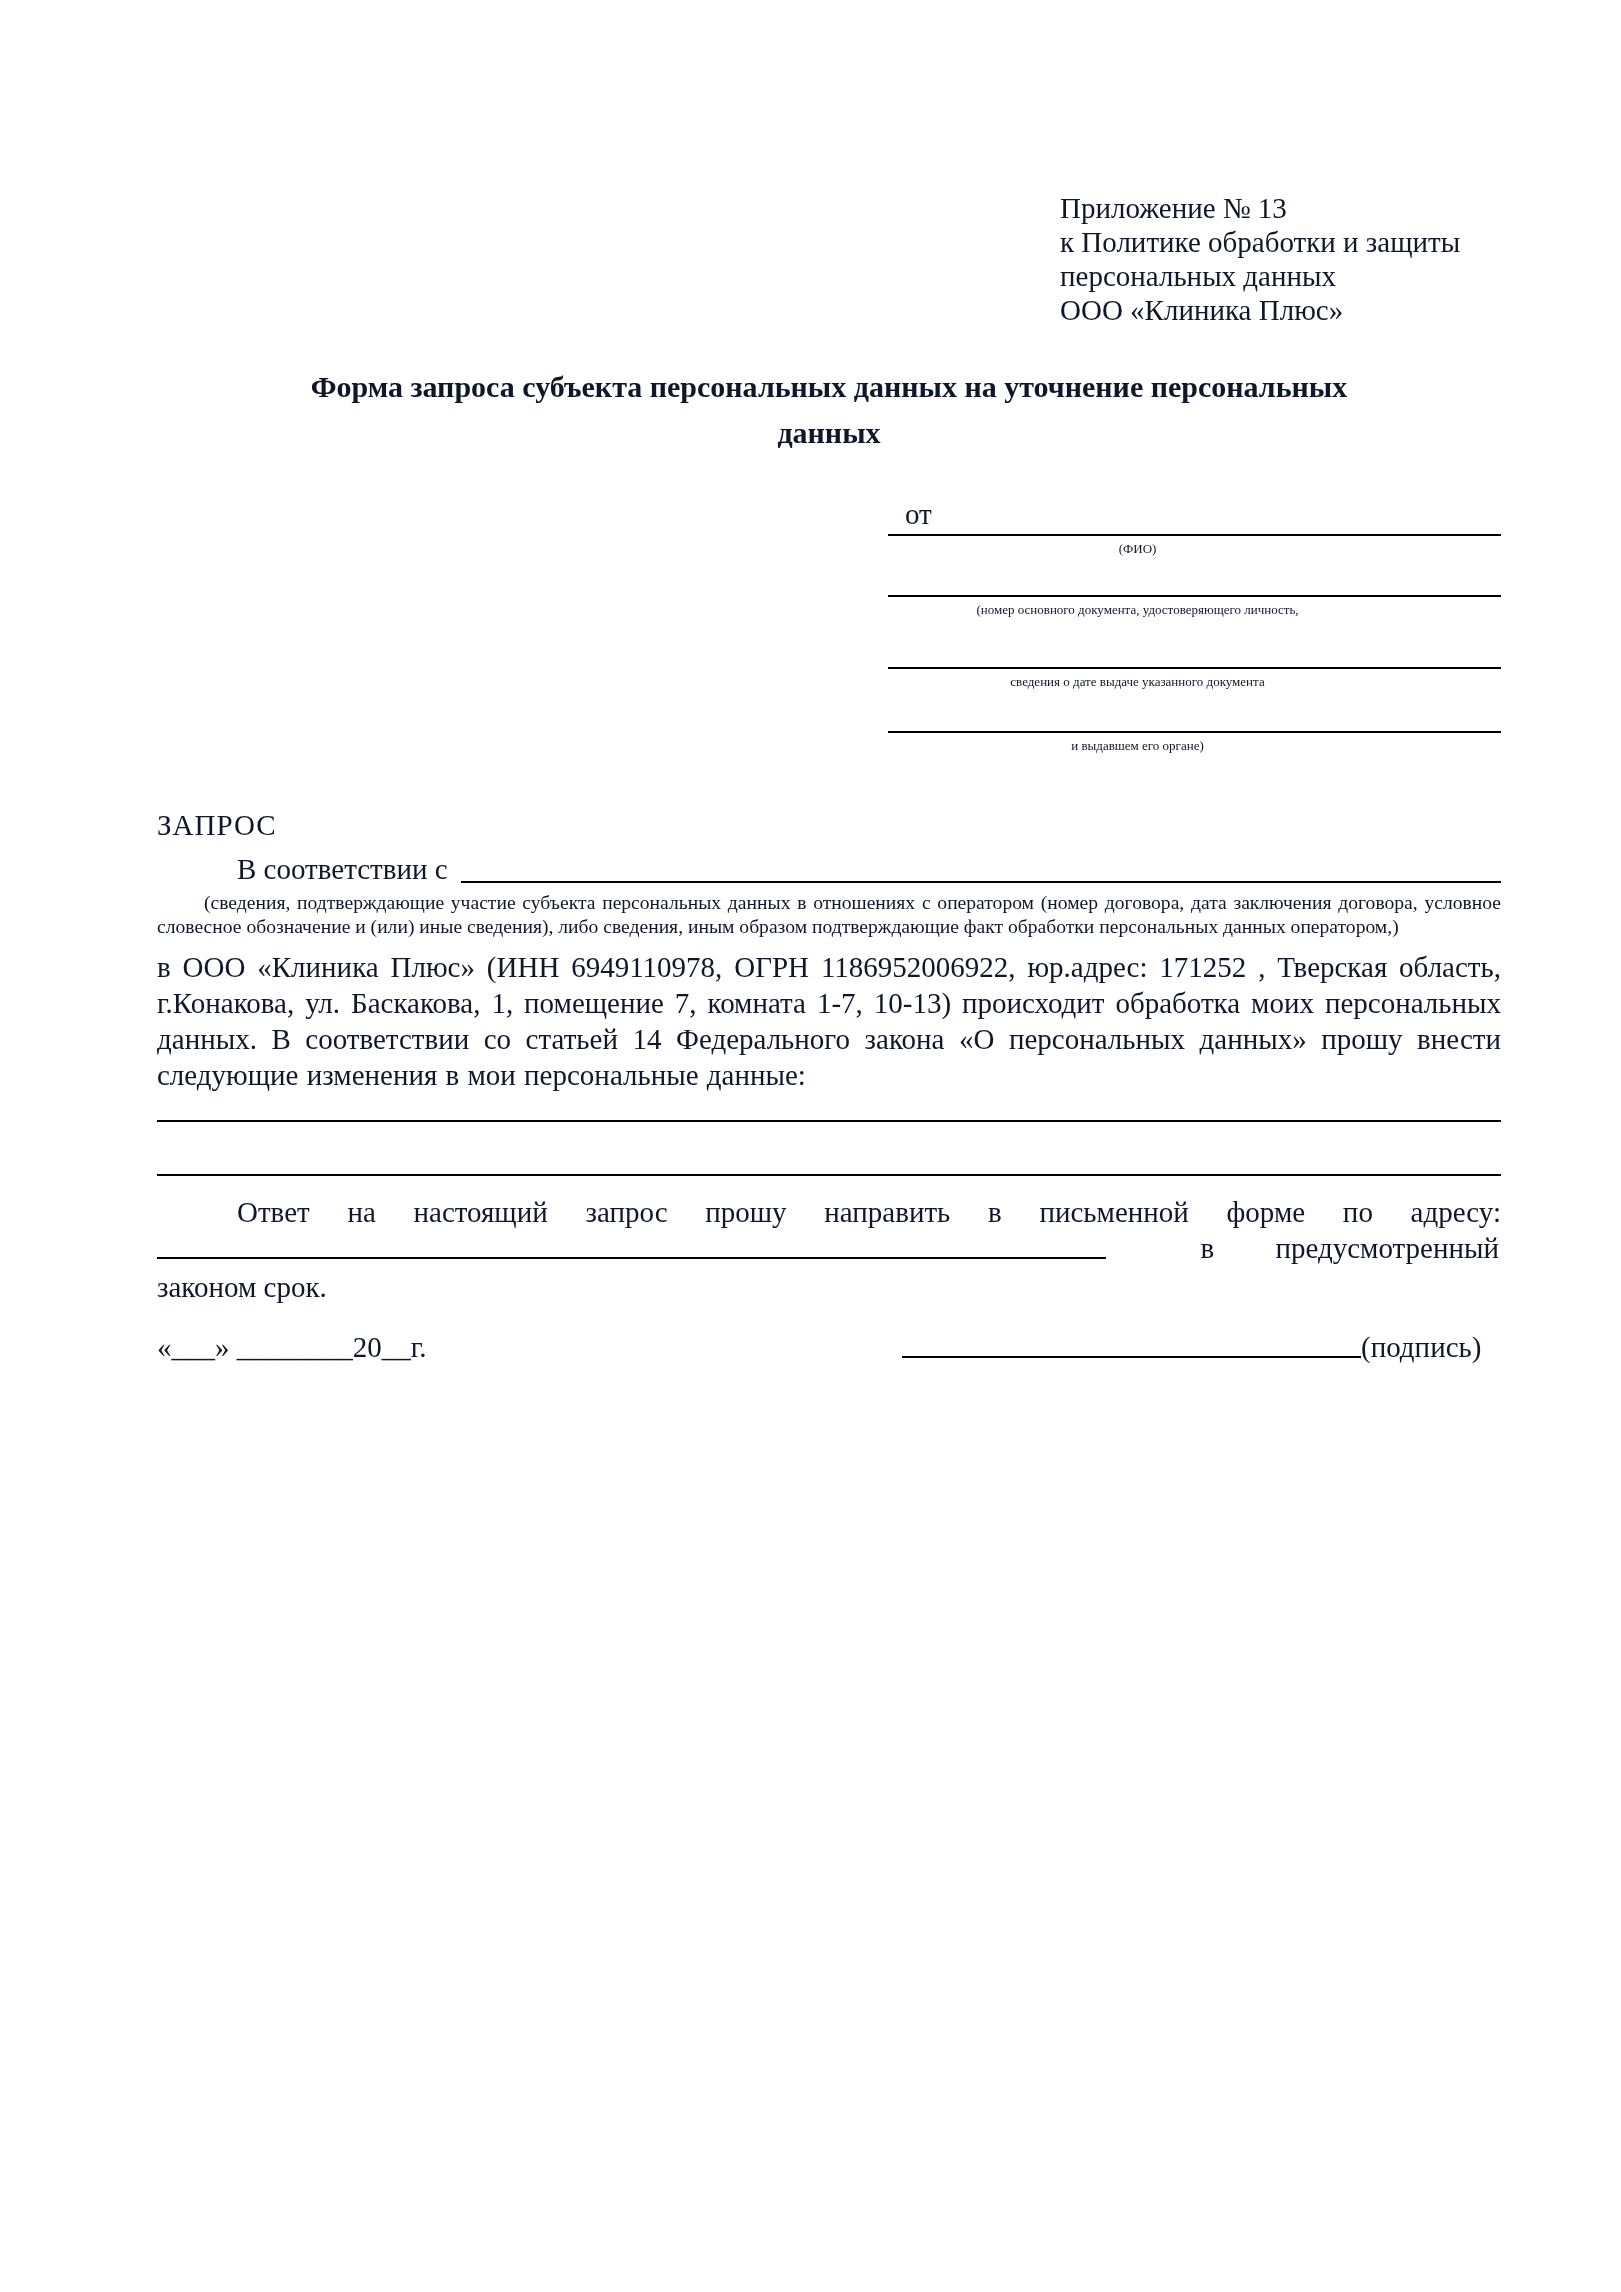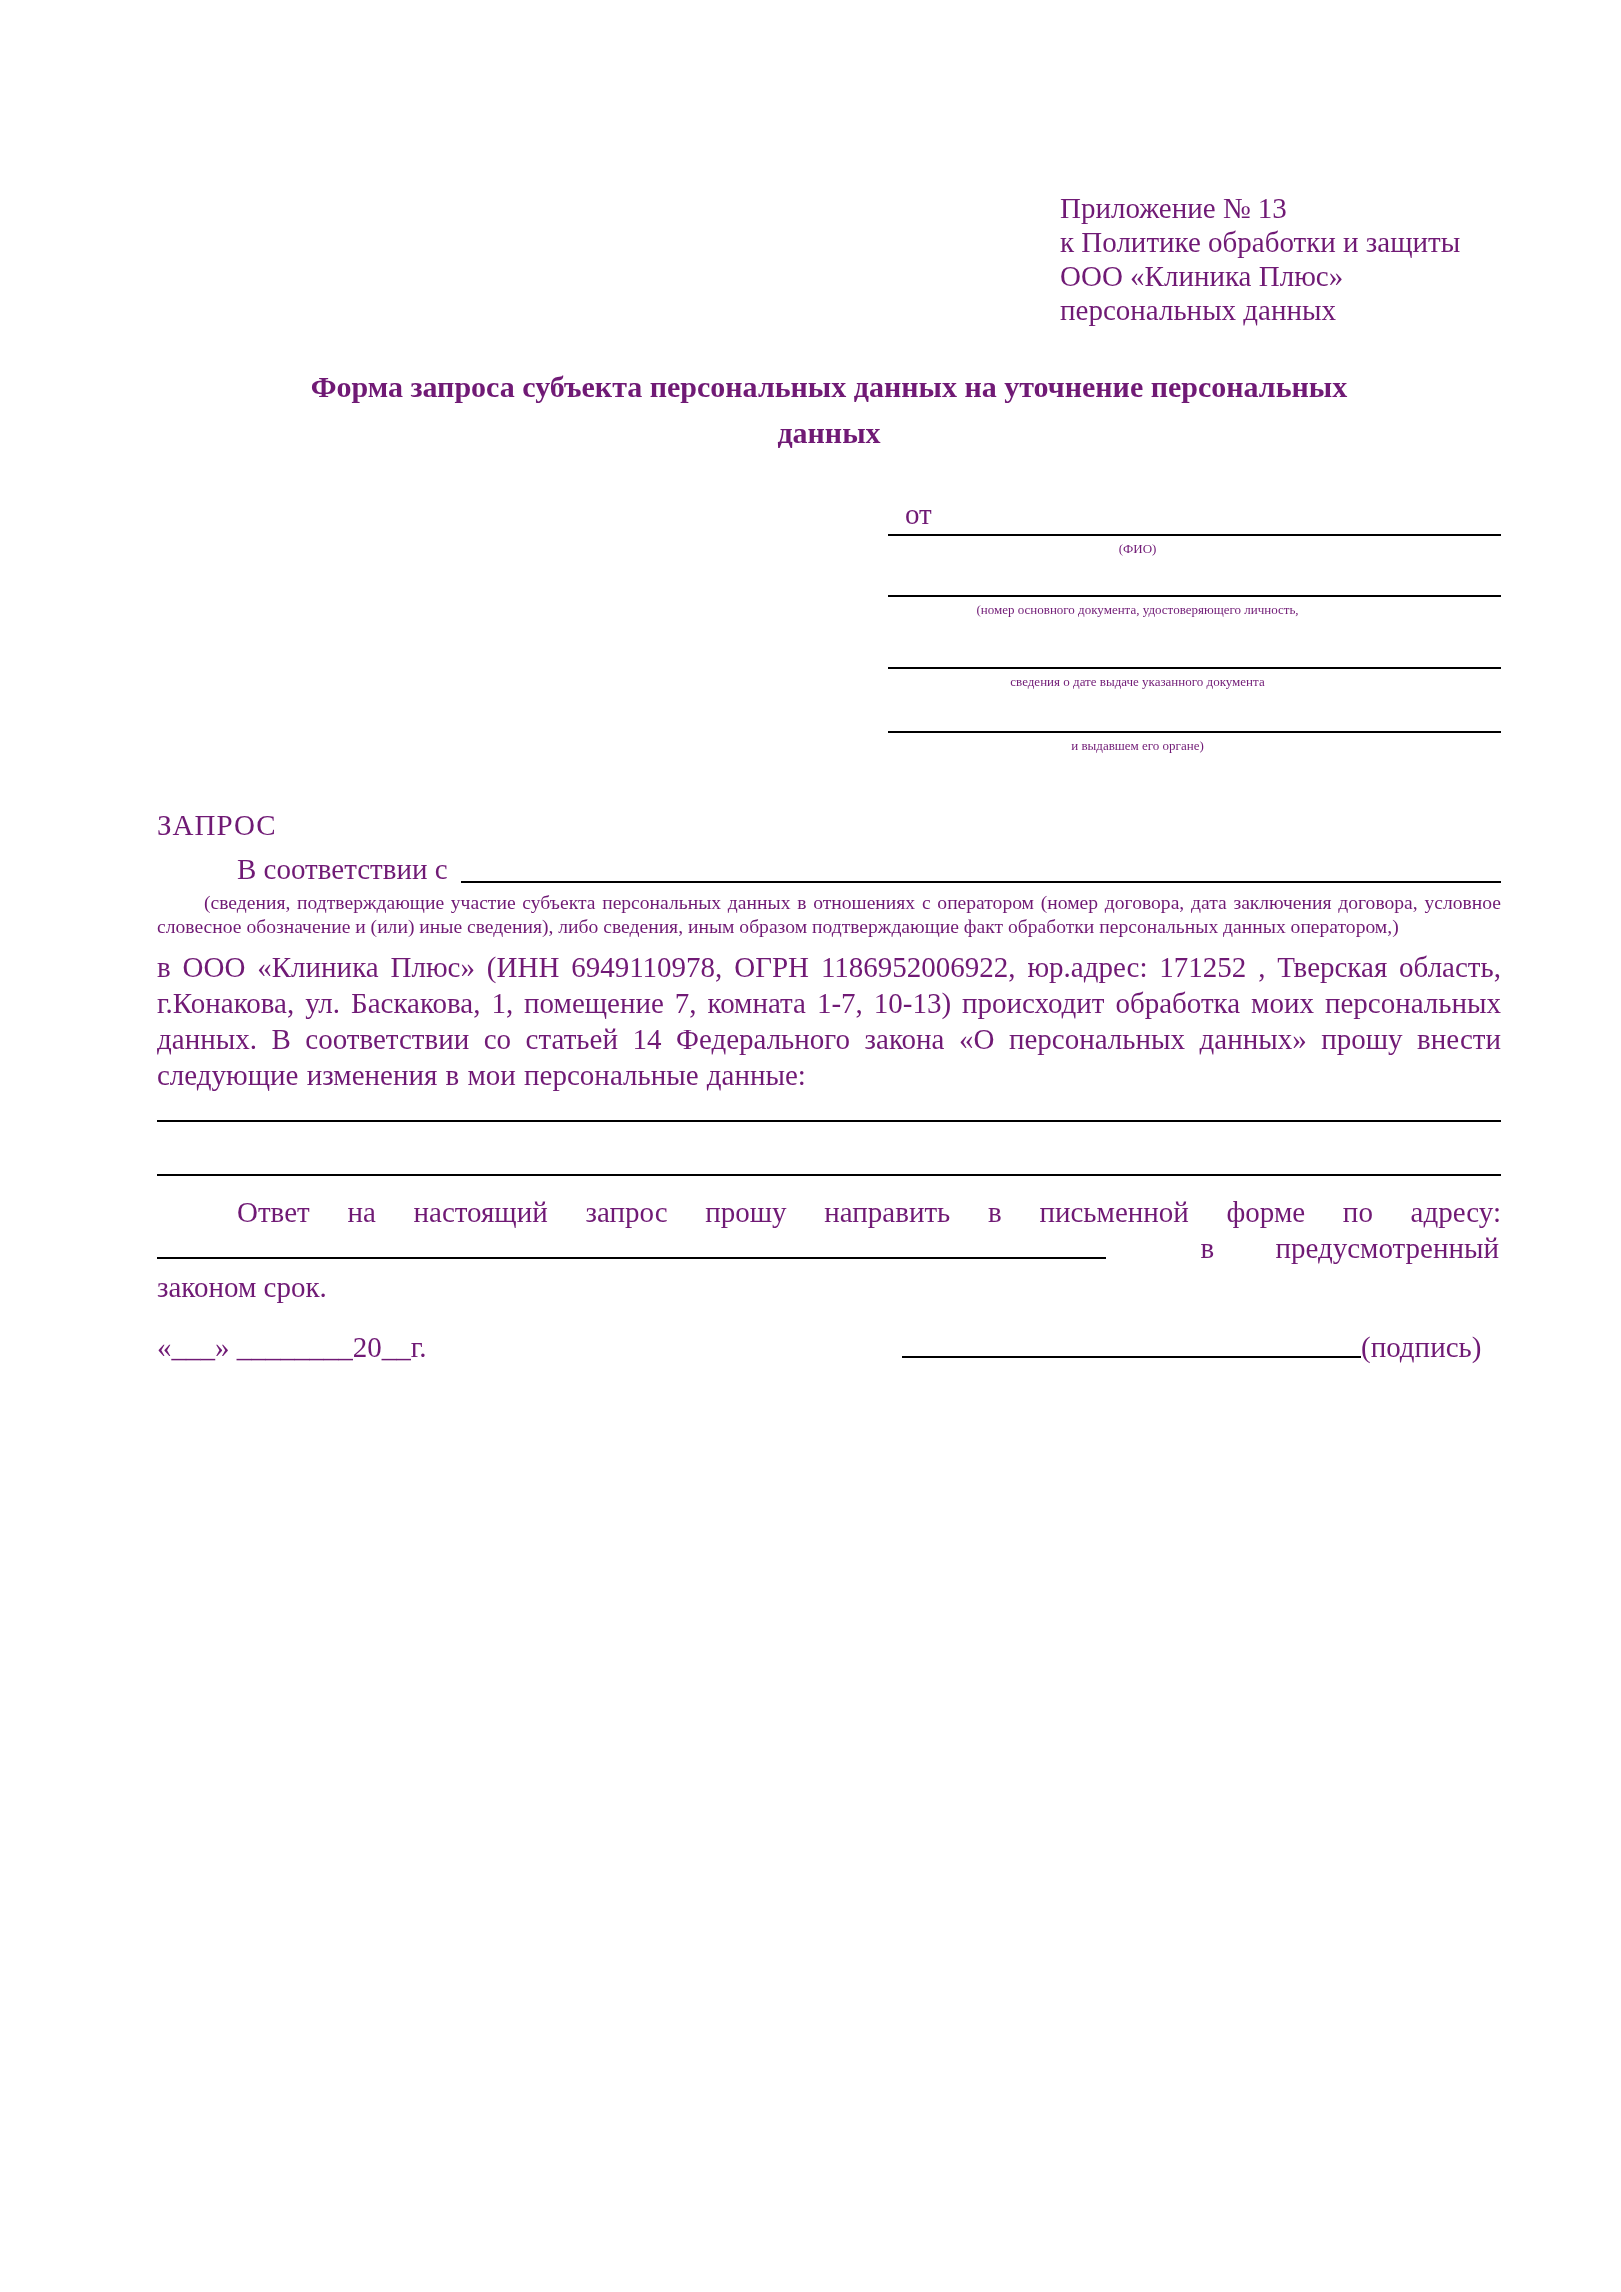--- a/index.html
+++ b/index.html
@@ -1,21 +1,21 @@
 <!DOCTYPE html>
 <html><head>
 <meta charset="utf-8">
 <style>
   * { margin:0; padding:0; box-sizing:border-box; }
   html,body { background:#ffffff; }
   .page {
     position:relative;
     width:1621px; height:2293px;
     background:#ffffff;
-    color:#701a75;
+    color:#0f172a;
     font-family:"Liberation Serif","DejaVu Serif",serif;
     font-size:29px;
     padding:191px 120px 0 157px;
     overflow:hidden;
   }
 
   
   .appendix { margin-left:auto; width:441px; line-height:34px; }
 
   
@@ -67,22 +67,22 @@
   .sig-line { width:459px; border-bottom:2.9px solid #000; margin-bottom:6.9px; }
 </style>
 </head>
 <body>
 
 <div class="page">
 
   <div class="appendix">
     <div>Приложение № 13</div>
     <div>к Политике обработки и защиты</div>
+    <div>персональных данных</div>
     <div>ООО «Клиника Плюс»</div>
-    <div>персональных данных</div>
   </div>
 
   <div class="doc-title">Форма запроса субъекта персональных данных на уточнение персональных данных</div>
 
   <div class="addressee">
     <div class="addr-from">от</div>
 
     <div class="addr-line"></div>
     <div class="addr-caption">(ФИО)</div>
 

